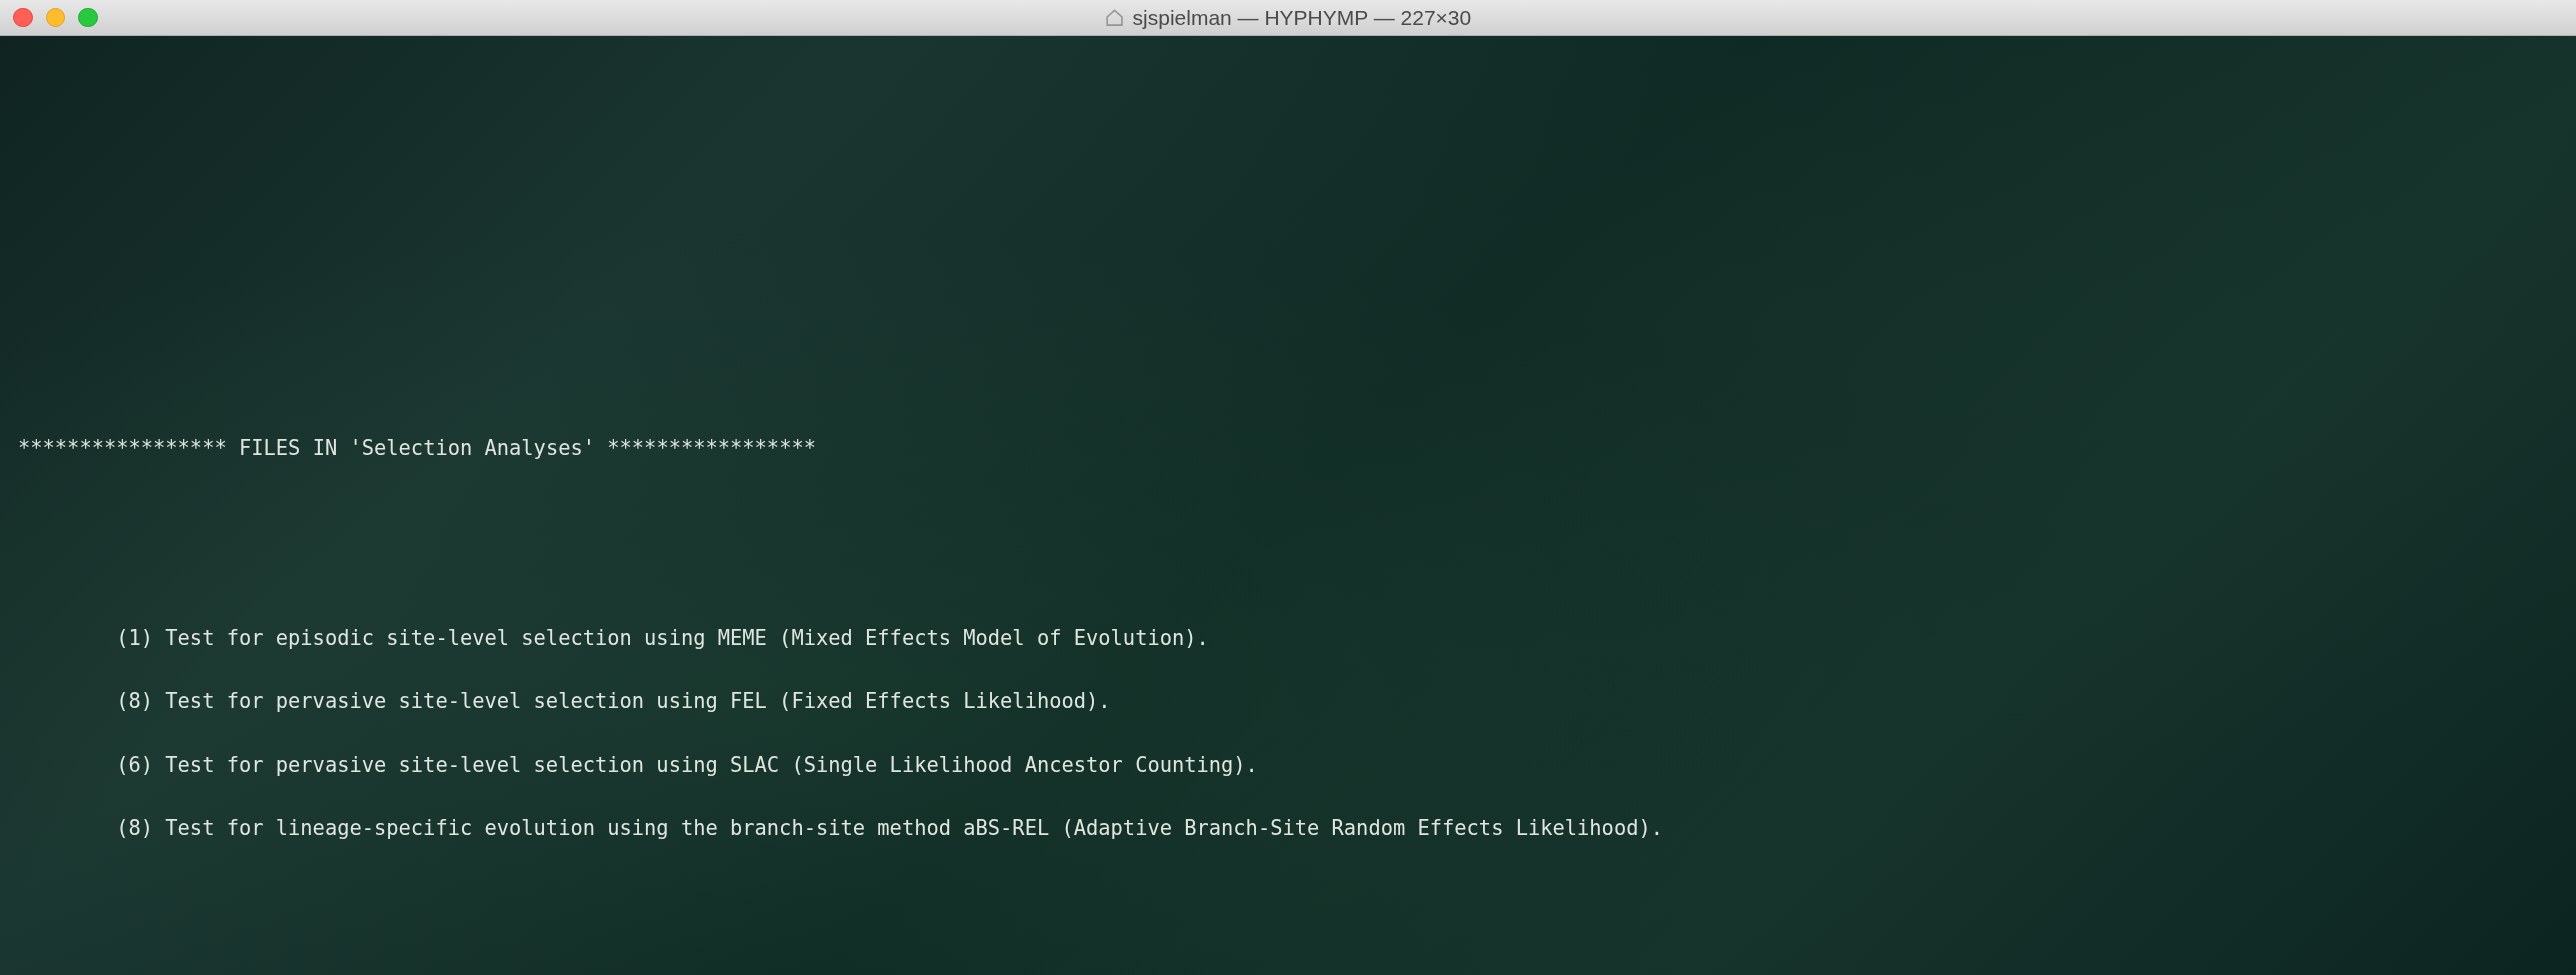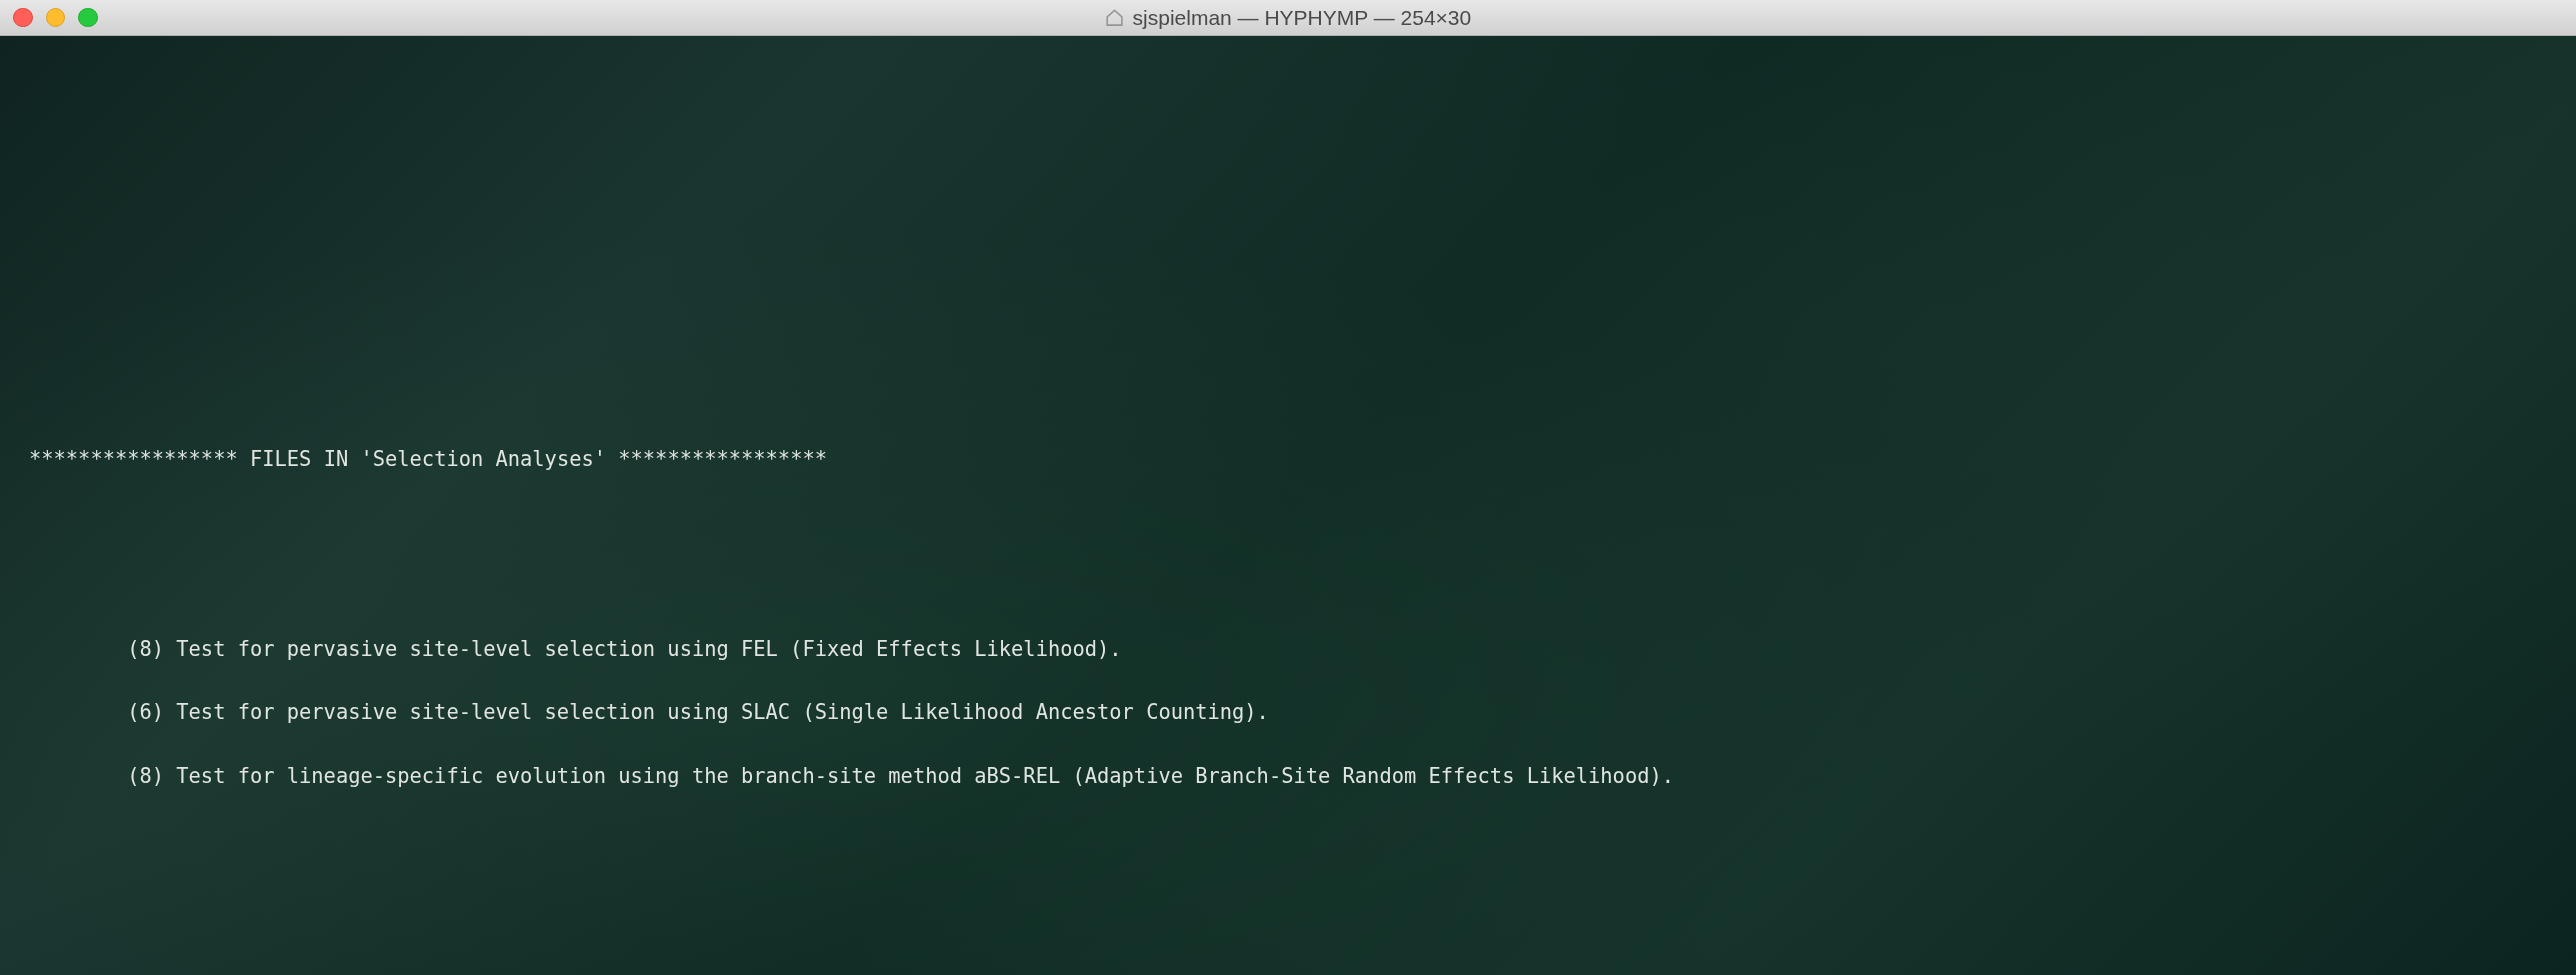--- a/index.html
+++ b/index.html
@@ -55,21 +55,21 @@
     }
     .home-icon {
       display: inline-flex;
       align-items: center;
       opacity: 0.6;
     }
     .terminal {
       flex: 1;
       background: linear-gradient(135deg, #0f2420 0%, #1a3530 25%, #0d2822 50%, #16332b 75%, #0c2420 100%);
       color: #e0e5e0;
-      padding: 29px;
+      padding: 18px;
       font-size: 20.4px;
       line-height: 1.55;
       white-space: pre;
       overflow: hidden;
       position: relative;
     }
     .terminal-bg-overlay {
       position: absolute;
       inset: 0;
       background: radial-gradient(ellipse at 30% 70%, rgba(40,80,60,0.3) 0%, transparent 50%),
@@ -102,34 +102,35 @@
       <div class="traffic-light close"></div>
       <div class="traffic-light minimize"></div>
       <div class="traffic-light zoom"></div>
     </div>
     <div class="window-title">
       <span class="home-icon">
         <svg width="19.6" height="19.6" viewBox="0 0 24 24" fill="none" stroke="#6a6a6a" stroke-width="2">
           <path d="M3 11 L12 3 L21 11 L21 21 L3 21 Z"></path>
         </svg>
       </span>
-      <span>sjspielman — HYPHYMP — 254×30</span>
+      <span>sjspielman — HYPHYMP — 227×30</span>
     </div>
   </div>
 
   <div class="terminal">
     <div class="terminal-bg-overlay"></div>
     <div class="terminal-content">
 <span class="blank-line"></span>
 <span class="blank-line"></span>
 <span class="blank-line"></span>
 <span class="blank-line"></span>
 <span class="header-line"><span>*****************</span> <span>FILES IN 'Selection Analyses'</span> <span>*****************</span></span>
 <span class="blank-line"></span>
 <span class="blank-line"></span>
+<span class="menu-item">(1) Test for episodic site-level selection using MEME (Mixed Effects Model of Evolution).</span>
 <span class="menu-item">(8) Test for pervasive site-level selection using FEL (Fixed Effects Likelihood).</span>
 <span class="menu-item">(6) Test for pervasive site-level selection using SLAC (Single Likelihood Ancestor Counting).</span>
 <span class="menu-item">(8) Test for lineage-specific evolution using the branch-site method aBS-REL (Adaptive Branch-Site Random Effects Likelihood).</span>
 
 
 
     </div>
   </div>
 </div>
 

